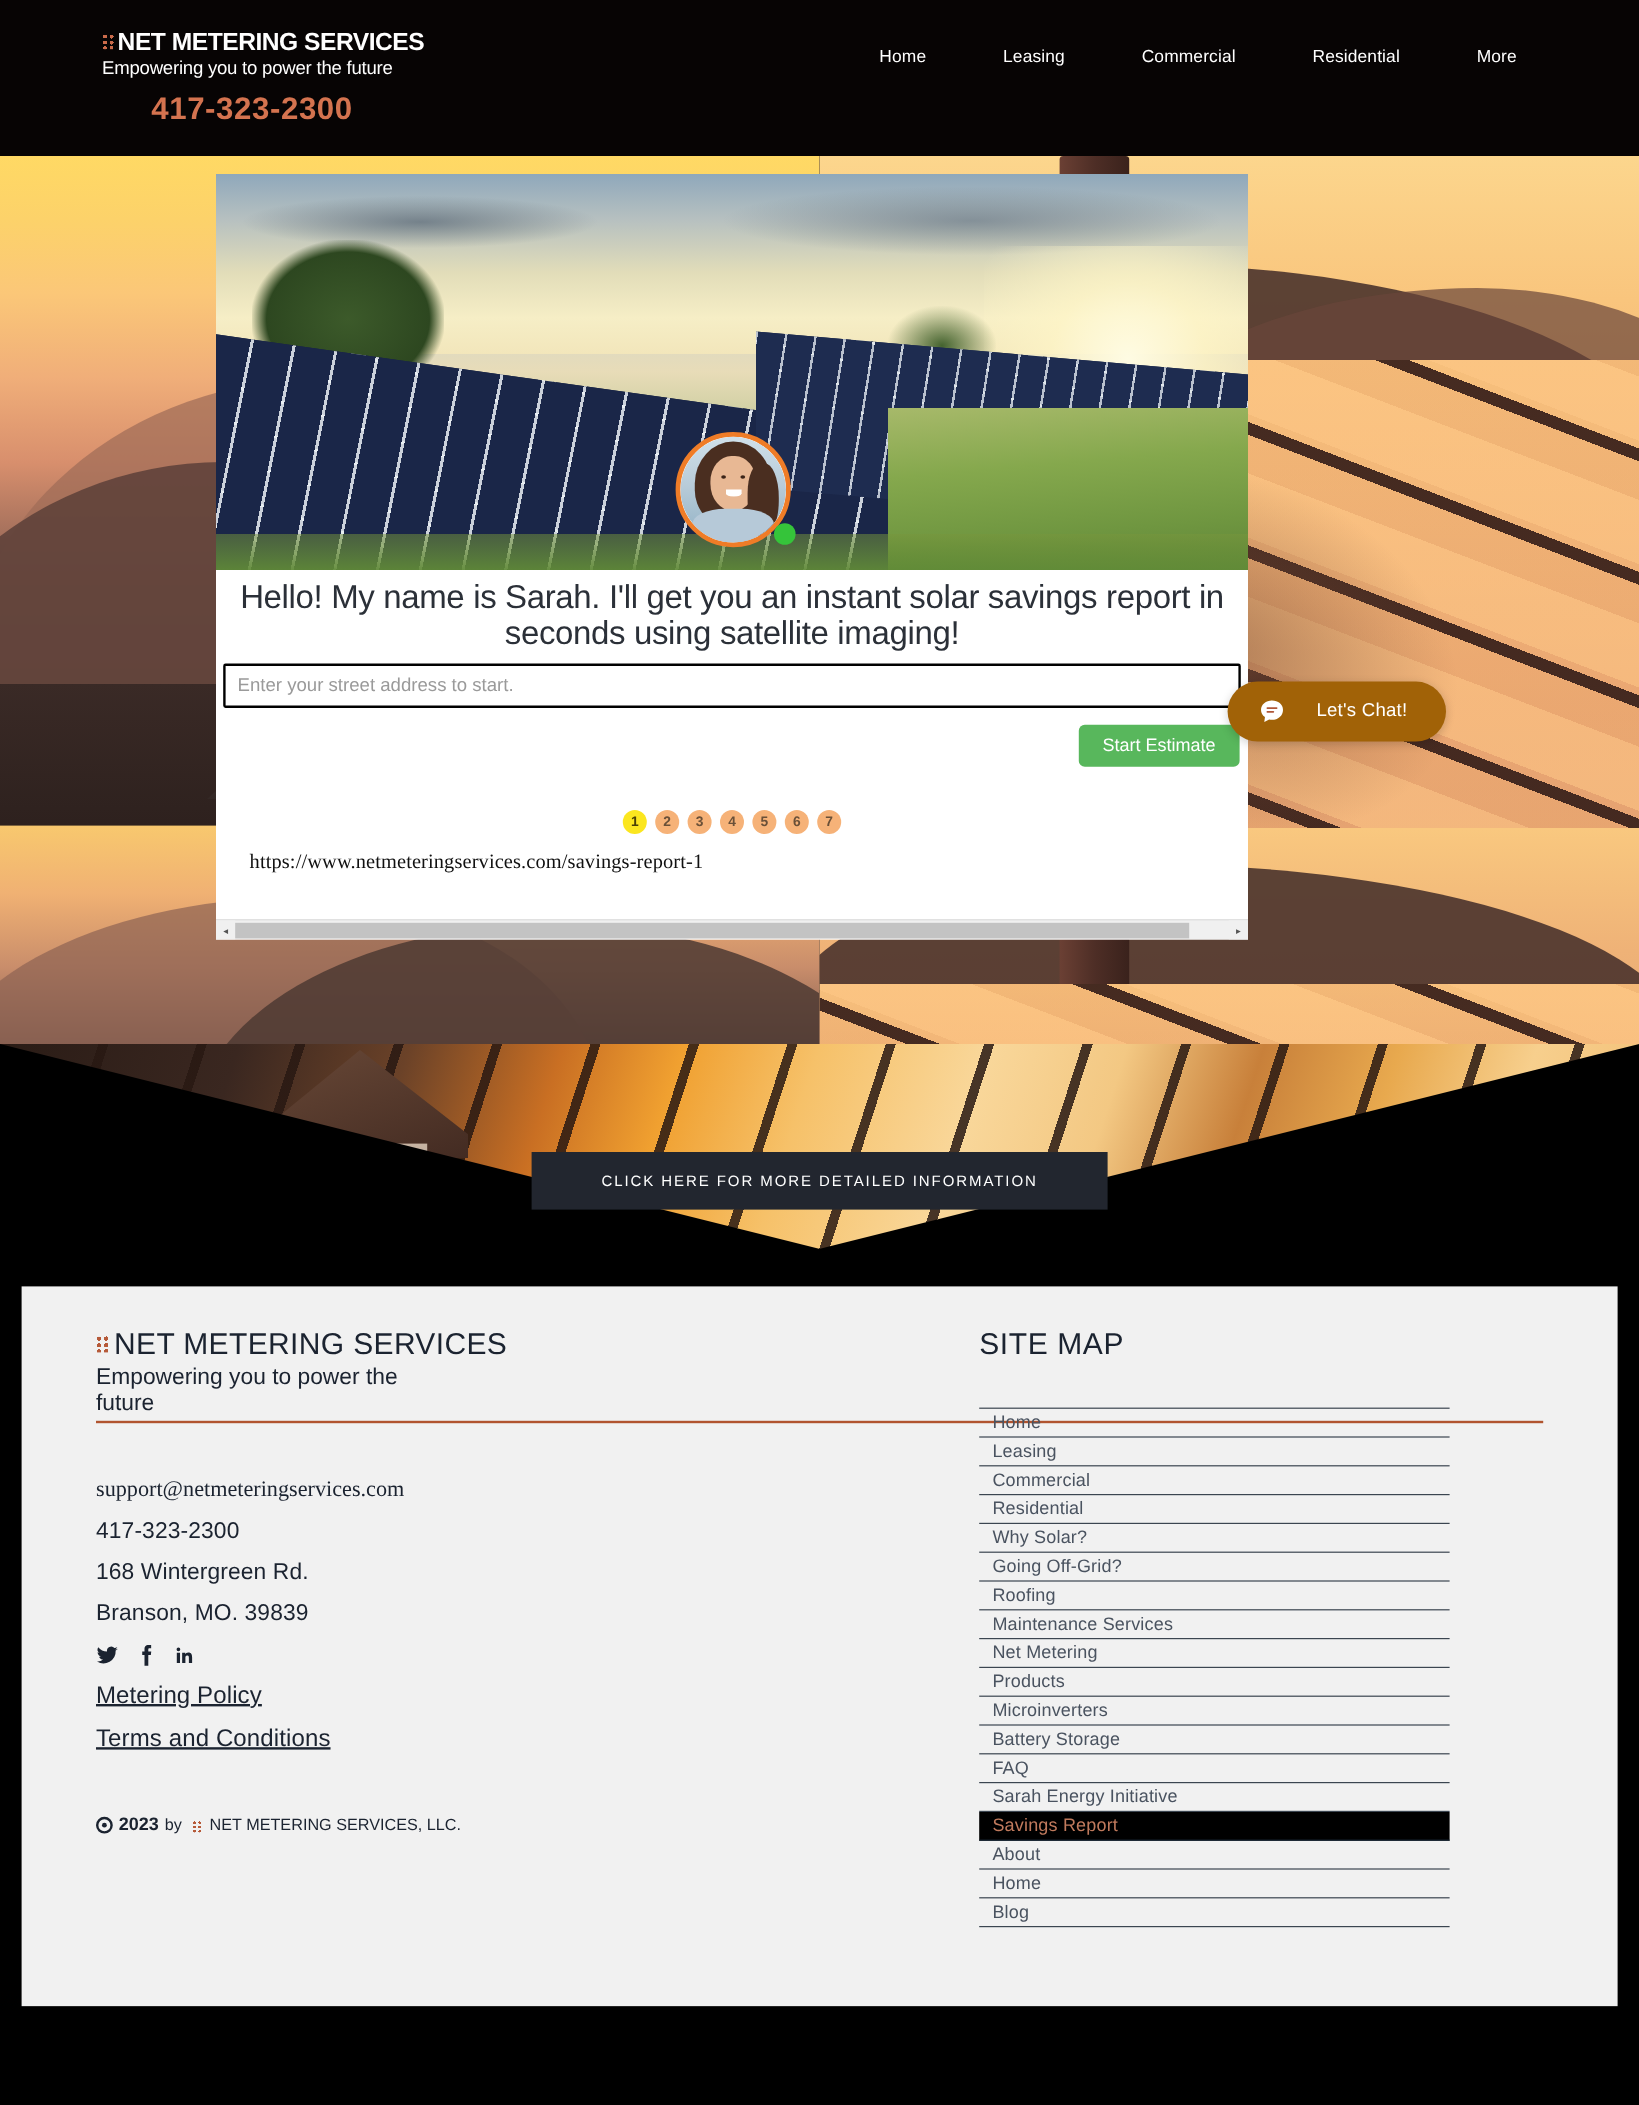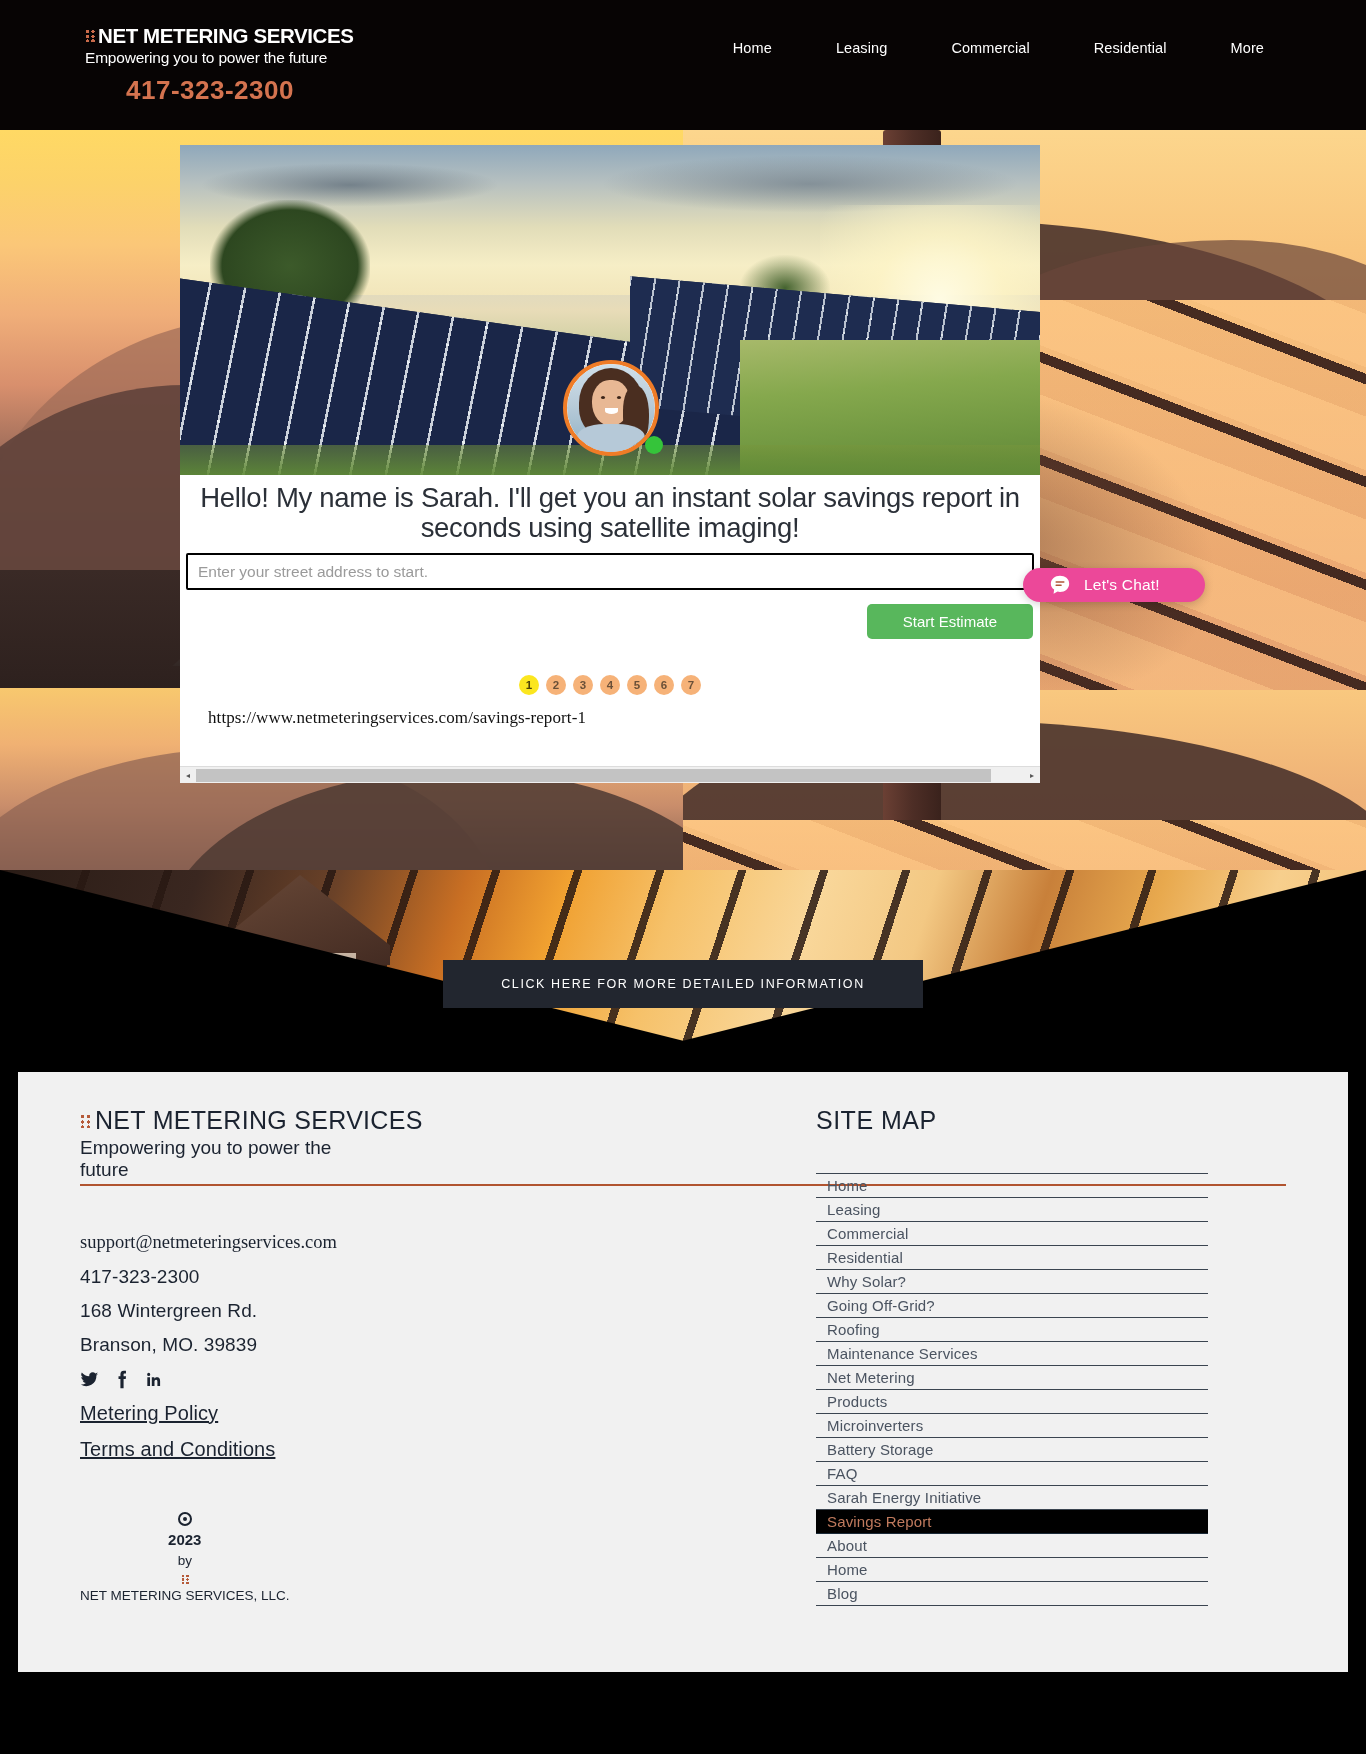--- a/index.html
+++ b/index.html
@@ -435,21 +435,21 @@
   }
   .start-btn {
     position: absolute;
     right: 7px; top: 14px;
     background: #58b75c;
     color: #ffffff;
     border: none;
     border-radius: 5px;
     font-family: "Liberation Sans", sans-serif;
     font-size: 15px;
-    padding: 9px 36px;
+    padding: 9px 20px;
     cursor: pointer;
   }
   .steps {
     display: flex;
     justify-content: center;
     gap: 7px;
     margin-top: 23px;
   }
   .step {
     width: 20px; height: 20px;
@@ -496,26 +496,26 @@
     position: absolute; left: 0; top: 0;
     width: 96%; height: 13px;
     background: #c3c3c3;
     border-radius: 0;
   }
 
   
   .chat-btn {
     position: absolute;
     left: 1023px; top: 568px;
-    width: 182px; height: 34px;
-    background: #ec4899;
+    width: 182px; height: 50px;
+    background: #a16207;
     border-radius: 25px;
     display: flex;
     align-items: center;
-    gap: 13px;
+    gap: 26px;
     padding-left: 26px;
     cursor: pointer;
     z-index: 70;
     box-shadow: 0 2px 8px rgba(0,0,0,.18);
   }
   .chat-icon { width: 22px; height: 22px; flex: none; }
   .chat-label {
     color: #ffffff;
     font-size: 15.5px;
     letter-spacing: .2px;
@@ -687,21 +687,20 @@
     margin-bottom: 13px;
     cursor: pointer;
     display: block;
     letter-spacing: .1px;
   }
   .f-copy {
     position: absolute; left: 62px; top: 440px;
     display: flex; align-items: center; gap: 5px;
     font-size: 13.5px; color: #1b2330;
     white-space: nowrap;
-    flex-direction: column;
   }
   .f-copy b { font-weight: 700; font-size: 15px; }
   .copy-ico {
     display:inline-block; width: 14px; height: 14px;
     border-radius: 50%; border: 2px solid #1b2330;
     position: relative;
   }
   .copy-ico:after {
     content:''; position:absolute; left:3px; top:3px;
     width:4px; height:4px; border-radius:50%; background:#1b2330;

